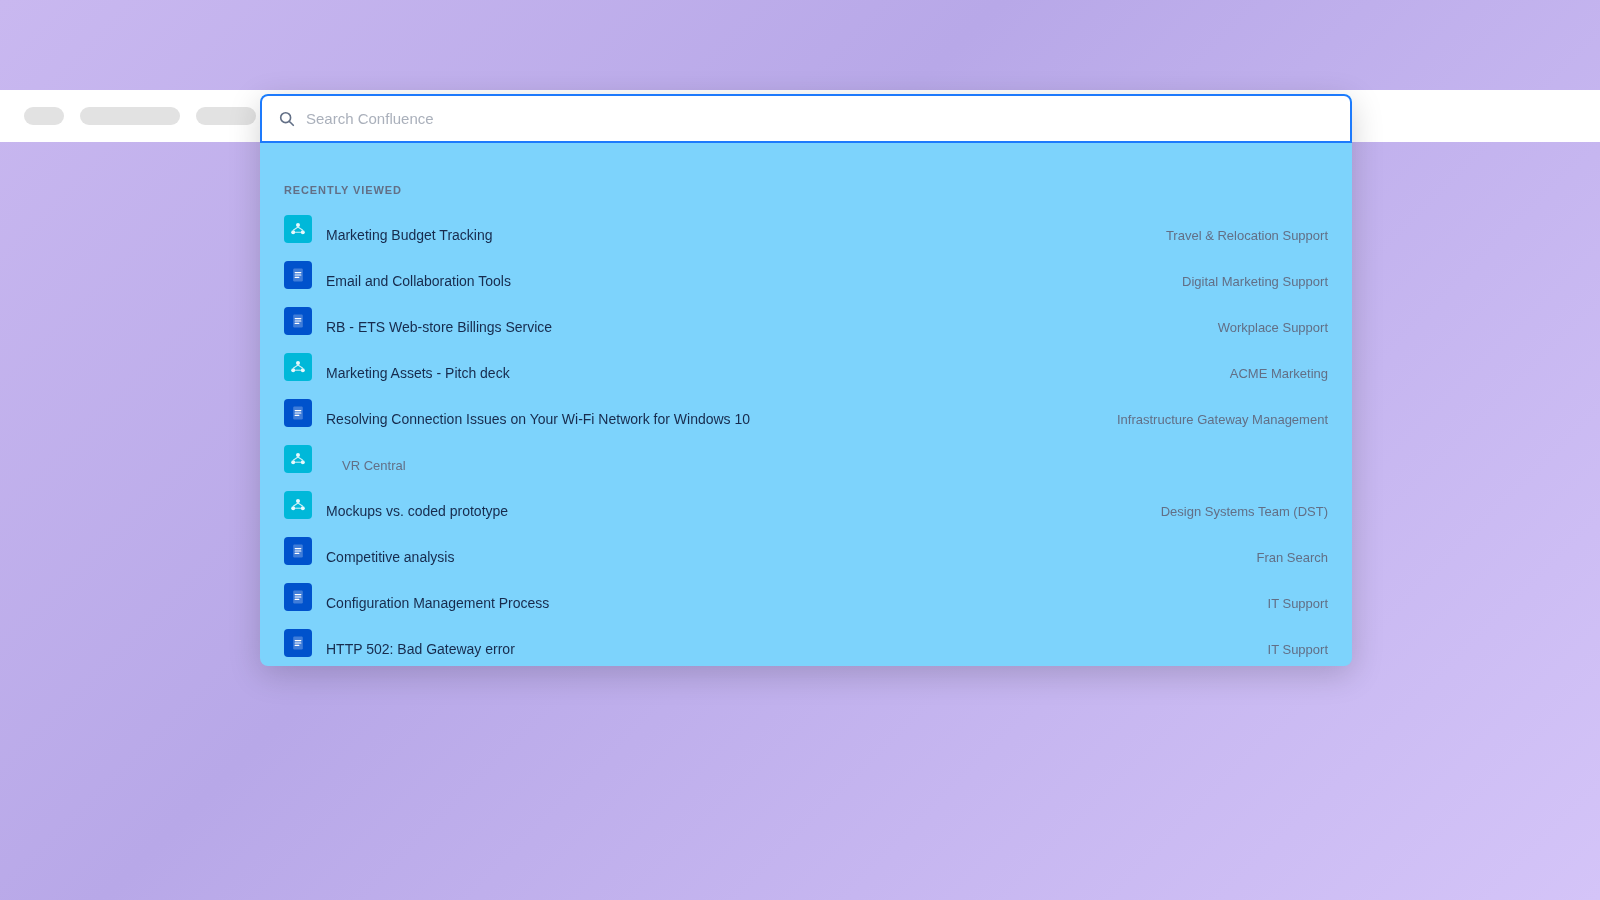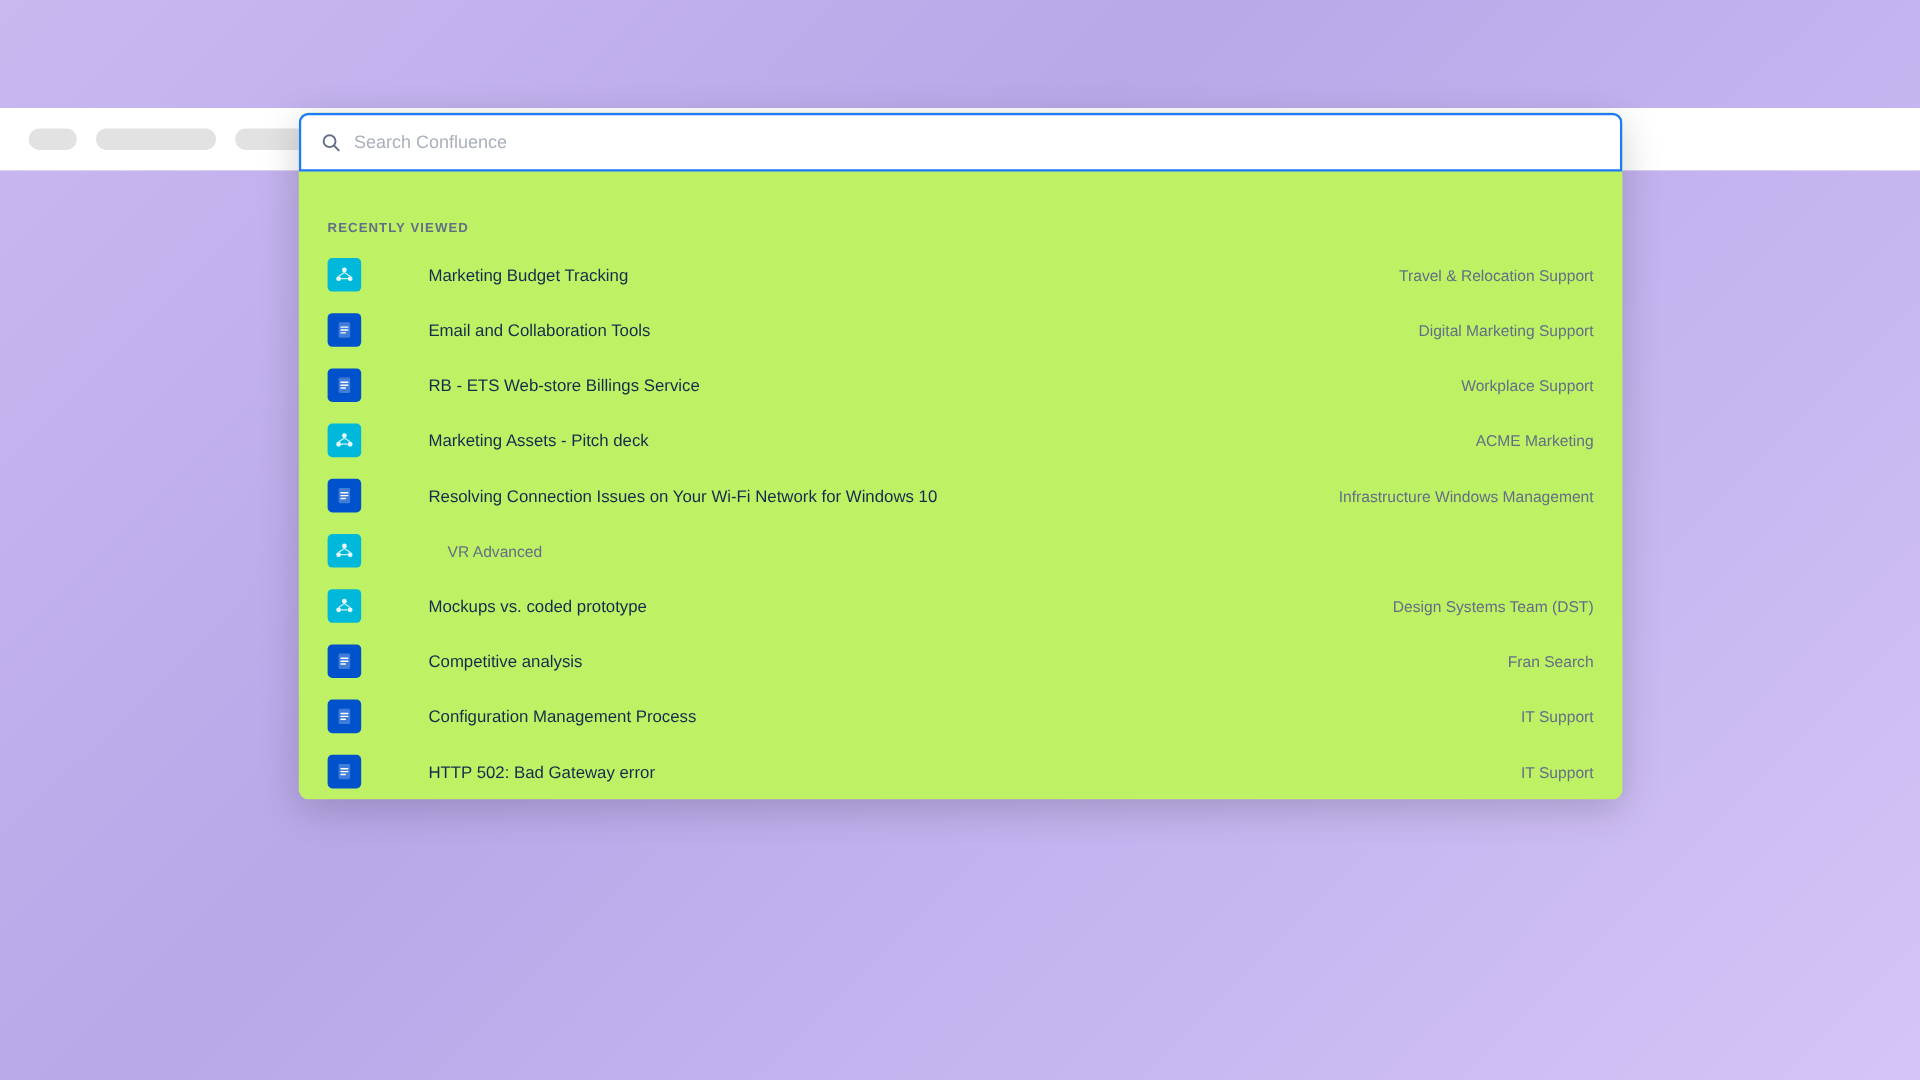--- a/index.html
+++ b/index.html
@@ -31,23 +31,23 @@
     .bg-nav-pill {
       height: 18px;
       border-radius: 9px;
       background: #e2e2e2;
     }
 
     
     .search-container {
       position: absolute;
       top: 94px;
-      left: 249px;
+      left: 260px;
       right: 248px;
-      background: #bef264;
+      background: #7dd3fc;
       border-radius: 8px;
       box-shadow: 0 8px 32px rgba(0,0,0,0.18);
       z-index: 10;
       overflow: hidden;
     }
 
     
     .search-input-row {
       display: flex;
       align-items: center;
@@ -94,25 +94,24 @@
       font-weight: 700;
       letter-spacing: 0.08em;
       color: #626f86;
       padding: 0 24px 10px 24px;
       margin-top: 25px;
     }
 
     
     .result-item {
       display: flex;
-      align-items: center;
+      align-items: flex-end;
       padding: 9px 24px;
       cursor: pointer;
       transition: background 0.1s;
-      gap: 42px;
     }
 
     .result-icon {
       width: 28px;
       height: 28px;
       border-radius: 4px;
       margin-right: 14px;
       flex-shrink: 0;
       display: flex;
       align-items: center;
@@ -268,34 +267,34 @@
         <div class="result-item">
           <div class="result-icon icon-page">
             <svg class="page-svg" viewBox="0 0 16 20" fill="none" xmlns="http://www.w3.org/2000/svg">
         <rect x="2" y="2" width="12" height="16" rx="1.5" fill="white" opacity="0.25"></rect>
         <line x1="4.5" y1="7" x2="11.5" y2="7" stroke="white" stroke-width="1.5" stroke-linecap="round"></line>
         <line x1="4.5" y1="10" x2="11.5" y2="10" stroke="white" stroke-width="1.5" stroke-linecap="round"></line>
         <line x1="4.5" y1="13" x2="9" y2="13" stroke="white" stroke-width="1.5" stroke-linecap="round"></line>
       </svg>
           </div>
           <span class="result-title">Resolving Connection Issues on Your Wi-Fi Network for Windows 10</span>
-          <span class="result-space">Infrastructure Windows Management</span>
+          <span class="result-space">Infrastructure Gateway Management</span>
         </div>
         <div class="result-item">
           <div class="result-icon icon-whiteboard">
             <svg class="whiteboard-svg" viewBox="0 0 20 20" fill="none" xmlns="http://www.w3.org/2000/svg">
         <circle cx="10" cy="5" r="2.5" fill="white" opacity="0.9"></circle>
         <circle cx="4" cy="14" r="2.5" fill="white" opacity="0.9"></circle>
         <circle cx="16" cy="14" r="2.5" fill="white" opacity="0.9"></circle>
         <line x1="10" y1="7.5" x2="4" y2="11.5" stroke="white" stroke-width="1.3" opacity="0.8"></line>
         <line x1="10" y1="7.5" x2="16" y2="11.5" stroke="white" stroke-width="1.3" opacity="0.8"></line>
         <line x1="6.5" y1="14" x2="13.5" y2="14" stroke="white" stroke-width="1.3" opacity="0.8"></line>
       </svg>
           </div>
-          <span class="result-space">VR Advanced</span>
+          <span class="result-space">VR Central</span>
         </div>
         <div class="result-item">
           <div class="result-icon icon-whiteboard">
             <svg class="whiteboard-svg" viewBox="0 0 20 20" fill="none" xmlns="http://www.w3.org/2000/svg">
         <circle cx="10" cy="5" r="2.5" fill="white" opacity="0.9"></circle>
         <circle cx="4" cy="14" r="2.5" fill="white" opacity="0.9"></circle>
         <circle cx="16" cy="14" r="2.5" fill="white" opacity="0.9"></circle>
         <line x1="10" y1="7.5" x2="4" y2="11.5" stroke="white" stroke-width="1.3" opacity="0.8"></line>
         <line x1="10" y1="7.5" x2="16" y2="11.5" stroke="white" stroke-width="1.3" opacity="0.8"></line>
         <line x1="6.5" y1="14" x2="13.5" y2="14" stroke="white" stroke-width="1.3" opacity="0.8"></line>

